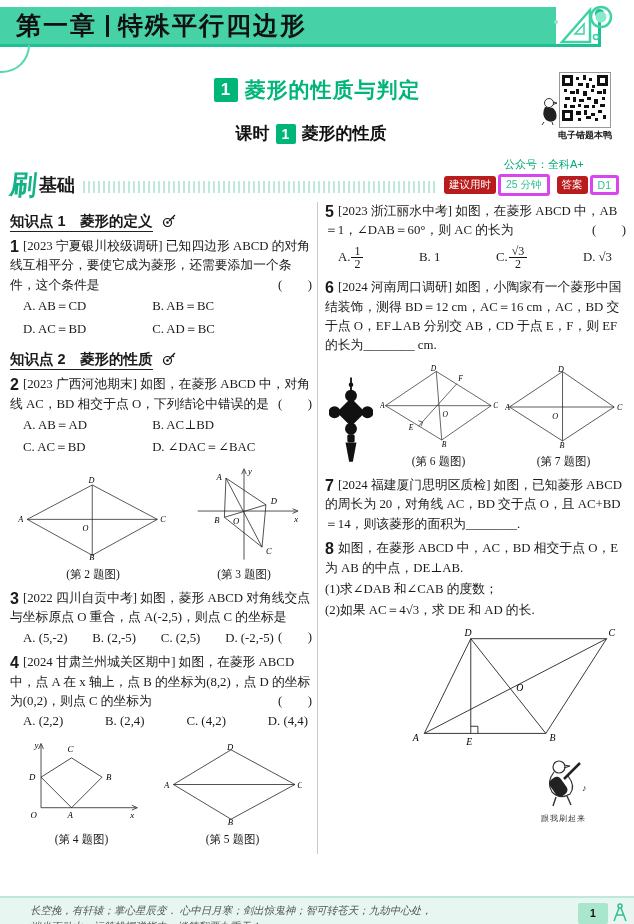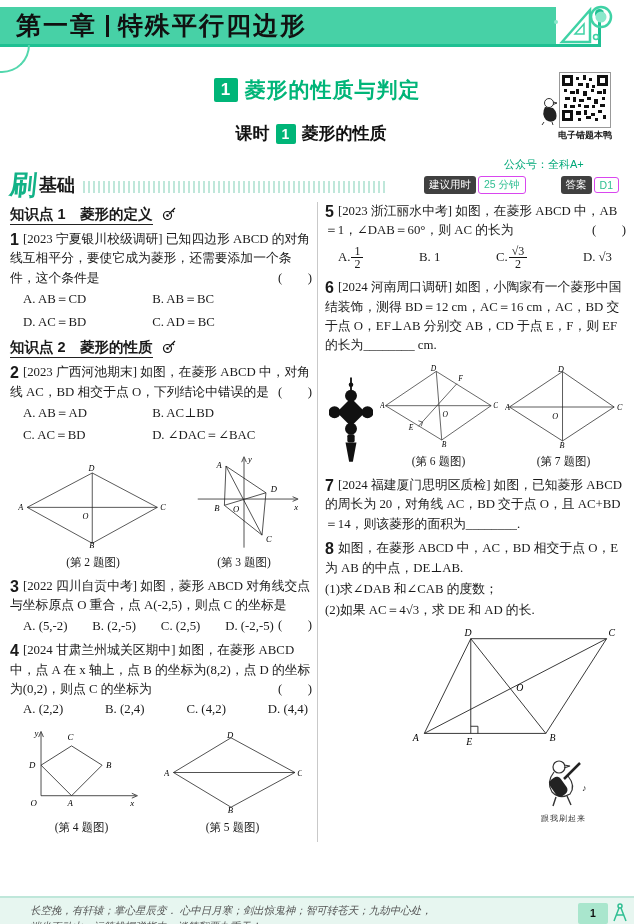--- a/index.html
+++ b/index.html
@@ -33,30 +33,30 @@
 
   .social{position:absolute;top:157px;left:504px;color:#00a878;font-size:11px;
         font-family:"Liberation Sans","DejaVu Sans",sans-serif;}
 
   
   .bar{position:absolute;top:173px;left:10px;width:616px;height:24px;display:flex;align-items:center;}
   .brush{color:#12b287;font-size:27px;font-weight:bold;font-family:"Liberation Sans","DejaVu Sans",sans-serif;transform:skewX(-6deg);margin-right:2px;}
   .base{font-size:18px;font-weight:bold;font-family:"Liberation Sans","DejaVu Sans",sans-serif;}
   .stripes{flex:1;height:12px;margin:4px 8px 0;background:repeating-linear-gradient(90deg,#bfe7da 0 2px,transparent 2px 5px);}
   .badge{font-family:"Liberation Sans","DejaVu Sans",sans-serif;font-size:10.5px;border-radius:3px;padding:2px 5px;white-space:nowrap;}
-  .badge.solid{background:#404040;color:#fff;margin-right:2px;margin-left:28px;}
-  .badge.outline{border:1px solid #d946ef;color:#2fbf92;background:#fff;margin-right:7px;padding:1px 5px;}
+  .badge.solid{background:#b91c1c;color:#fff;margin-right:2px;}
+  .badge.outline{border:3px solid #d946ef;color:#2fbf92;background:#fff;margin-right:7px;padding:1px 5px;}
 
   
   .cols{position:absolute;top:202px;left:10px;width:616px;display:flex;}
   .col-left{width:302px;padding-right:5px;}
   .divider-v{width:1px;background:#c9c9c9;}
   .col-right{flex:1;padding-left:7px;}
 
-  .kp{font-family:"Liberation Sans","DejaVu Sans",sans-serif;font-weight:bold;font-size:14.5px;margin:3px 0 6px;}
+  .kp{font-family:"Liberation Sans","DejaVu Sans",sans-serif;font-weight:bold;font-size:14.5px;margin:10px 0 6px;}
   .kp .kp-text{border-bottom:1.5px solid #222;padding-bottom:2px;}
   .kp svg{vertical-align:-2px;margin-left:5px;}
 
   .problem{font-size:12.8px;line-height:1.52;margin-bottom:5px;}
   .pno{float:left;font-weight:bold;font-size:16px;font-family:"Liberation Sans","DejaVu Sans",sans-serif;margin-right:4px;line-height:1.2;}
   .paren{float:right;}
   .opts2{display:grid;grid-template-columns:1.05fr 1.3fr;padding-left:13px;font-size:12.8px;line-height:1.75;}
   .opts4{display:flex;justify-content:space-between;padding:0 4px 0 13px;font-size:12.8px;margin-top:1px;}
   .opts-frac{display:flex;justify-content:space-between;align-items:center;padding:2px 14px 2px 13px;font-size:12.8px;margin-top:2px;}
   .frac{display:inline-flex;flex-direction:column;align-items:center;line-height:1.05;vertical-align:middle;font-size:12px;margin-left:1px;}

